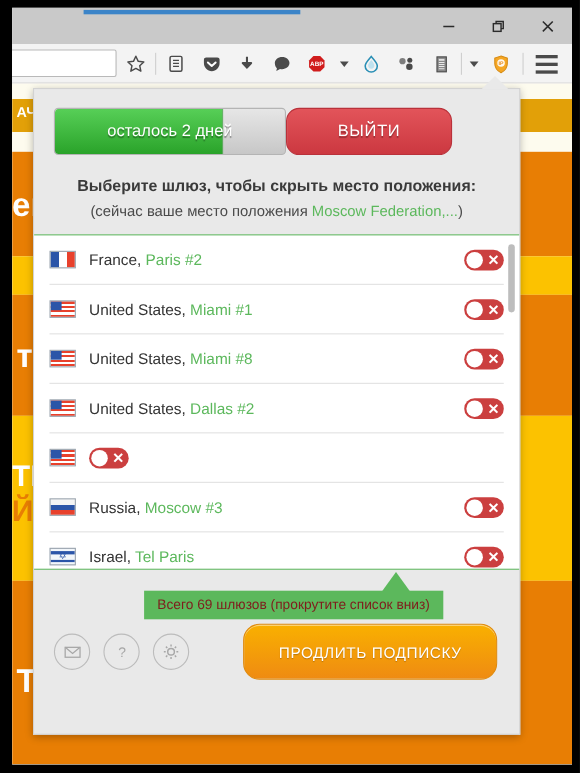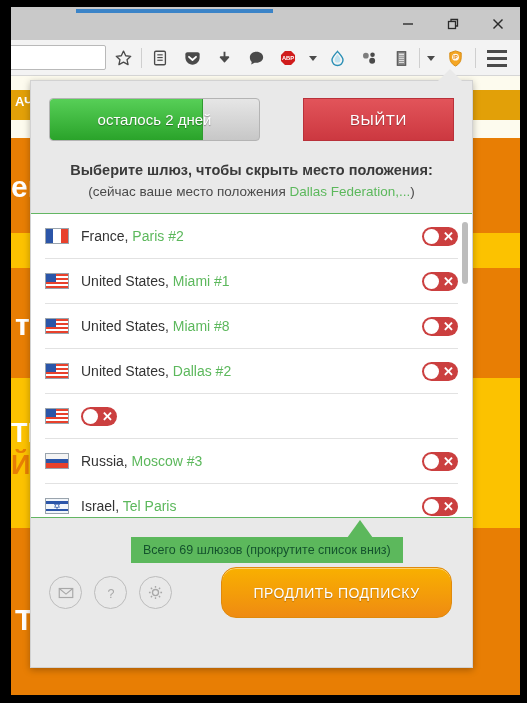--- a/index.html
+++ b/index.html
@@ -101,21 +101,21 @@
   .popup {
     position: absolute; left: 30px; top: 80px;
     width: 443px; height: 588px;
     background: #e9e9e9;
     border: 1px solid #d2d2d2;
     box-shadow: 0 2px 7px rgba(0,0,0,.28);
     z-index: 10;
     display: flex; flex-direction: column;
   }
   .pop-head { padding: 17px 18px 0 18px; }
-  .head-row { display: flex; align-items: flex-start; justify-content: space-between; }
+  .head-row { display: flex; align-items: flex-start; }
 
   .progress-btn {
     position: relative; width: 211px; height: 43px;
     border-radius: 4px;
     background: linear-gradient(#e6e6e6,#c7c7c7);
     border: 1px solid #b4b4b4;
     overflow: hidden;
   }
   .progress-fill {
     position: absolute; left: 0; top: 0; bottom: 0;
@@ -124,21 +124,21 @@
     border-right: 1px solid #2e9b2e;
     border-radius: 3px 0 0 3px;
   }
   .progress-label {
     position: absolute; inset: 0;
     display: flex; align-items: center; justify-content: center;
     color: #fff; font-size: 15px;
     text-shadow: 0 1px 1px rgba(0,0,0,.35);
   }
   .logout-btn {
-    width: 151px; height: 43px; border-radius: 0;
+    width: 151px; height: 43px; border-radius: 12px;
     background: linear-gradient(#e2545a,#cc3840);
     border: 1px solid #b9313a;
     color: #fff; font-size: 15px; letter-spacing: .6px;
     display: flex; align-items: center; justify-content: center;
     text-shadow: 0 1px 1px rgba(0,0,0,.3);
     cursor: pointer;
   }
 
   .title-main {
     margin-top: 21px; text-align: center;
@@ -207,21 +207,21 @@
     position: absolute; right: 4px; top: 4px; bottom: 4px; width: 6px;
   }
   .scrollbar-thumb {
     position: absolute; top: 4px; left: 0; width: 6px; height: 62px;
     background: #bdbdbd; border-radius: 3px;
   }
 
   
   .tooltip {
     position: absolute; left: 100px; top: 456px;
-    background: #5cb85c; color: #14532d;
+    background: #5cb85c; color: #7f1d1d;
     font-size: 12.5px; padding: 6px 12px;
     z-index: 20; white-space: nowrap;
   }
   .tooltip-arrow {
     position: absolute; left: 316px; top: 439px;
     width: 0; height: 0;
     border-left: 13px solid transparent;
     border-right: 13px solid transparent;
     border-bottom: 18px solid #5cb85c;
     z-index: 20;
@@ -413,21 +413,21 @@
         <div class="progress-btn">
           <div class="progress-fill" style="width: 73%;"></div>
           <div class="progress-label">осталось 2 дней</div>
         </div>
         <div class="logout-btn">ВЫЙТИ</div>
       </div>
 
       <div class="title-main">Выберите шлюз, чтобы скрыть место положения:</div>
 
       <div class="title-sub">
-        <span>(сейчас ваше место положения </span><span class="loc">Dallas Federation,...</span><span>)</span>
+        <span>(сейчас ваше место положения </span><span class="loc">Moscow Federation,...</span><span>)</span>
       </div>
     </div>
 
     <div class="list-wrap">
 
       <div class="row">
         <div class="flag flag-fr"></div>
         <div class="row-label"><span>France,</span>
              <span class="city">Paris #2</span></div>
         <div class="toggle">

